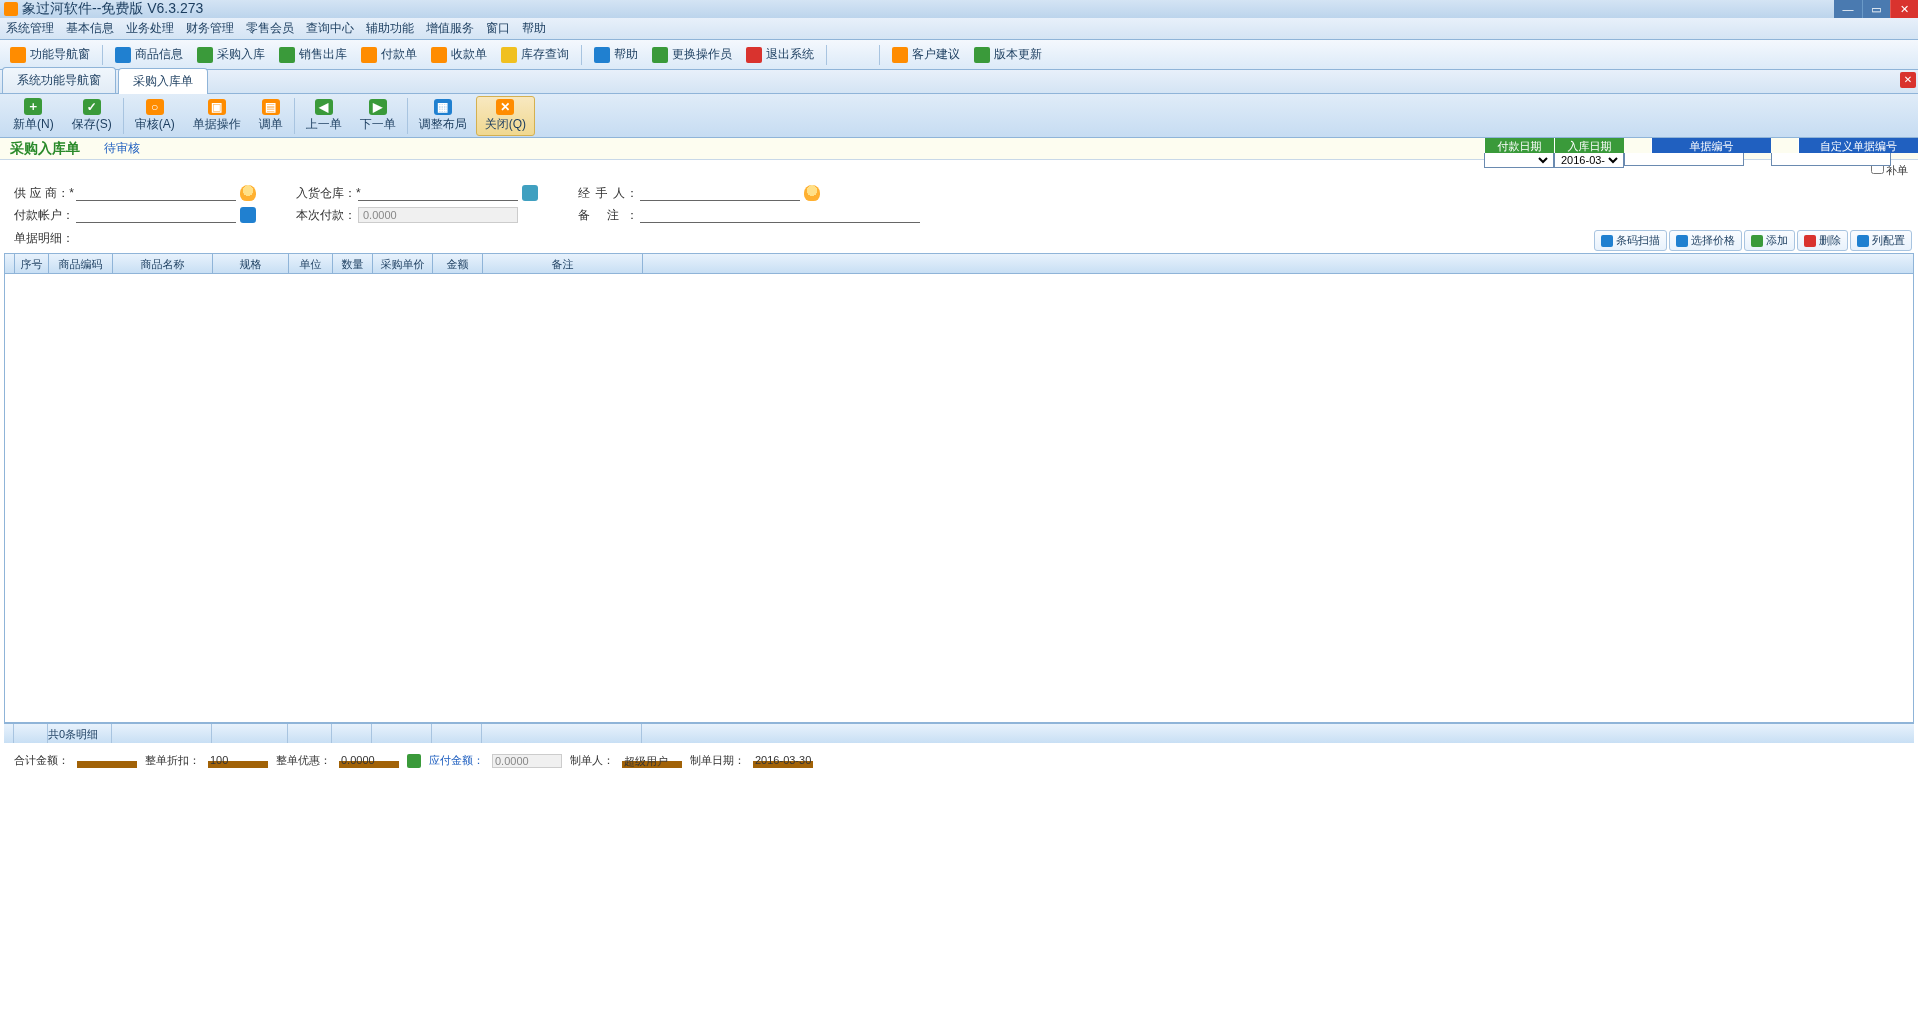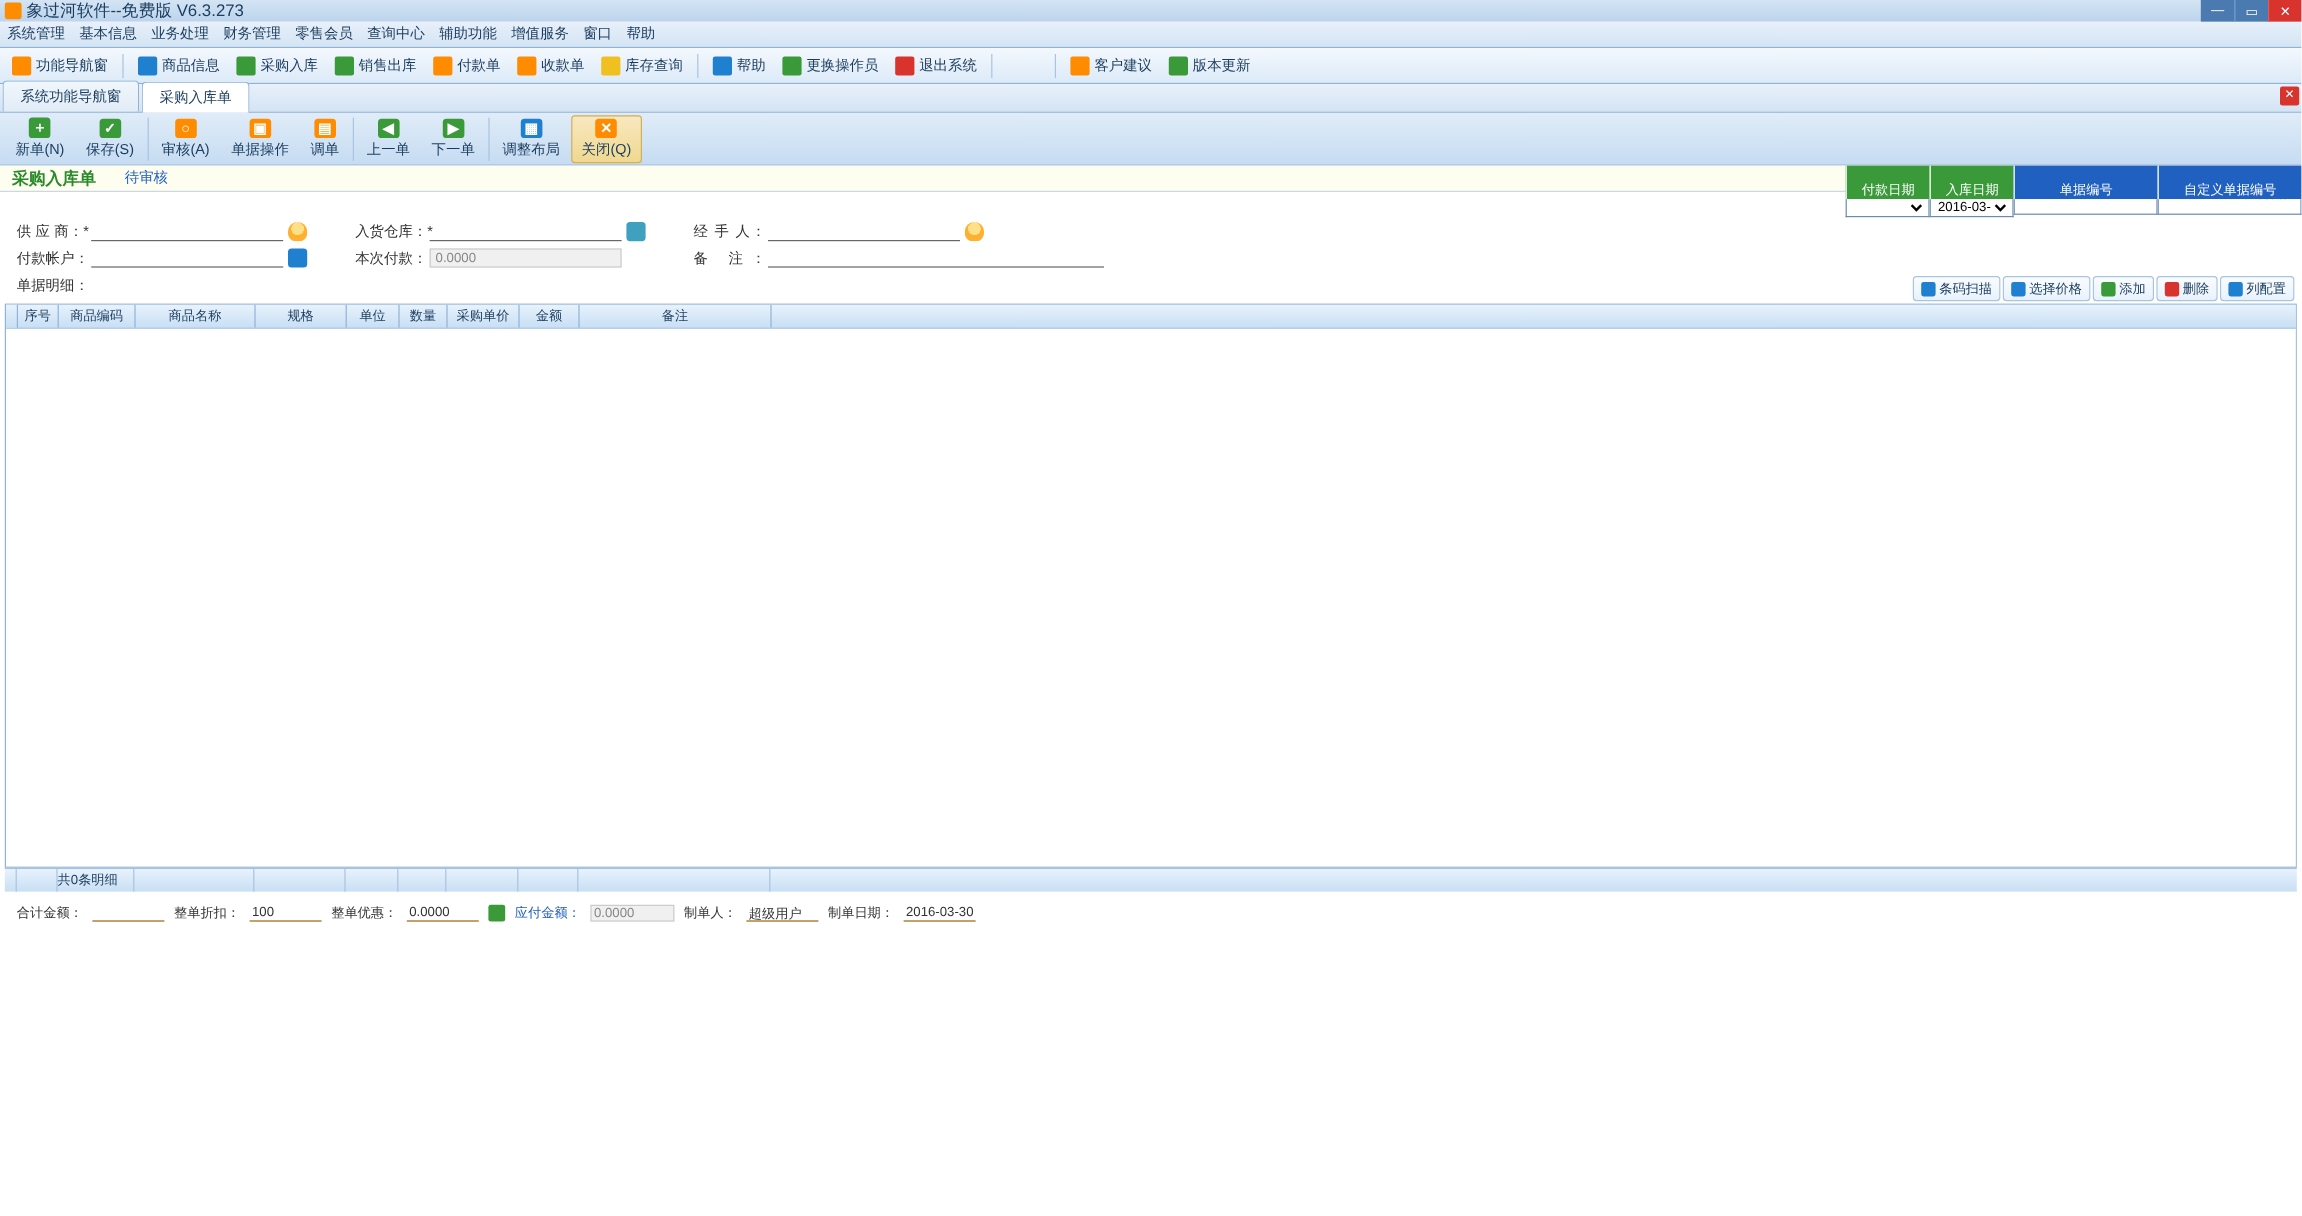--- a/index.html
+++ b/index.html
@@ -36,23 +36,23 @@
 .dtb-btn { display: flex; flex-direction: column; align-items: center; justify-content: center; padding: 2px 8px; color: #1a3c5e; cursor: default; height: 40px; border: 1px solid transparent; }
 .dtb-btn .dtb-ico { width: 18px; height: 18px; border-radius: 3px; margin-bottom: 1px; display: flex; align-items: center; justify-content: center; color: #fff; font-size: 12px; font-weight: bold; }
 .dtb-btn.sel { background: linear-gradient(#f8e8c0, #f0d890); border: 1px solid #d4b050; border-radius: 3px; }
 .dtb-sep { width: 1px; height: 36px; background: #a8c4e0; margin: 0 2px; }
 
 
 .doc-header { height: 22px; background: #fdfdf0; border-bottom: 1px solid #c8d8e8; display: flex; align-items: center; padding-left: 10px; position: relative; }
 .doc-header .doc-title { color: #2a8a2a; font-weight: bold; font-size: 14px; margin-right: 24px; }
 .doc-header .doc-status { color: #2060c0; }
 .doc-header .header-grid { position: absolute; right: 0; top: 0; display: flex; height: 100%; }
-.hg-cell-h { width: 120px; text-align: center; color: #fff; font-size: 11px; line-height: 14px; border-left: 1px solid #fff; padding-top: 14px; }
+.hg-cell-h { width: 120px; text-align: center; color: #fff; font-size: 11px; line-height: 14px; border-left: 1px solid #fff; padding-top: 1px; }
 .hg-cell-h.green { background: #3a9a3a; width: 70px; }
-.hg-cell-h.blue { background: #2060c0; }
+.hg-cell-h.blue { background: #2060c0; margin-left: 27px; }
 .hg-cell { height: 16px; border: 1px solid #6a8ab0; border-top: none; font-size: 11px; padding: 0 2px; background: #fff; display: flex; align-items: center; }
 .hg-cell select, .hg-cell input { border: none; width: 100%; font-size: 11px; outline: none; background: transparent; }
 
 
 .budan-row { height: 18px; display: flex; justify-content: flex-end; align-items: center; padding-right: 10px; font-size: 11px; color: #333; }
 .budan-row input[type=checkbox] { margin-right: 2px; }
 
 
 .form-area { padding: 4px 14px 2px; }
 .form-row { display: flex; align-items: center; height: 22px; gap: 0; }
@@ -73,21 +73,21 @@
 .table-head { display: flex; background: linear-gradient(#e8f2fc, #c8dff4); height: 20px; border-bottom: 1px solid #8fb4d8; }
 .th { border-right: 1px solid #8fb4d8; text-align: center; line-height: 20px; color: #1a3c5e; font-size: 11px; }
 .th:first-child { width: 10px; background: linear-gradient(#e8f2fc, #c8dff4); }
 .table-body { height: calc(100% - 20px); background: #fff; }
 .table-foot { display: flex; background: linear-gradient(#e8f2fc, #c8dff4); height: 20px; border-top: 1px solid #8fb4d8; margin: 0 4px; }
 .table-foot .tf-cell { border-right: 1px solid #a8c4e0; line-height: 20px; font-size: 11px; color: #1a3c5e; }
 
 
 .footer { display: flex; align-items: center; gap: 8px; padding: 10px 14px; font-size: 11px; color: #333; }
 .footer .f-label { }
-.footer .f-field { width: 60px; border-bottom: 1px solid #a16207; height: 14px; padding-left: 2px; }
+.footer .f-field { width: 60px; border-bottom: 7px solid #a16207; height: 14px; padding-left: 2px; }
 .footer .f-field.ro { background: #f0f0f0; border: 1px solid #ccc; color: #888; width: 70px; }
 .footer .f-ico { width: 14px; height: 14px; background: #3a9a3a; border-radius: 2px; }
 .footer .blue-label { color: #2060c0; }
 
 
 .c-orange { background: #ff8c00; }
 .c-blue { background: #2080d0; }
 .c-green { background: #3a9a3a; }
 .c-red { background: #d9332e; }
 .c-yellow { background: #f0c020; }

